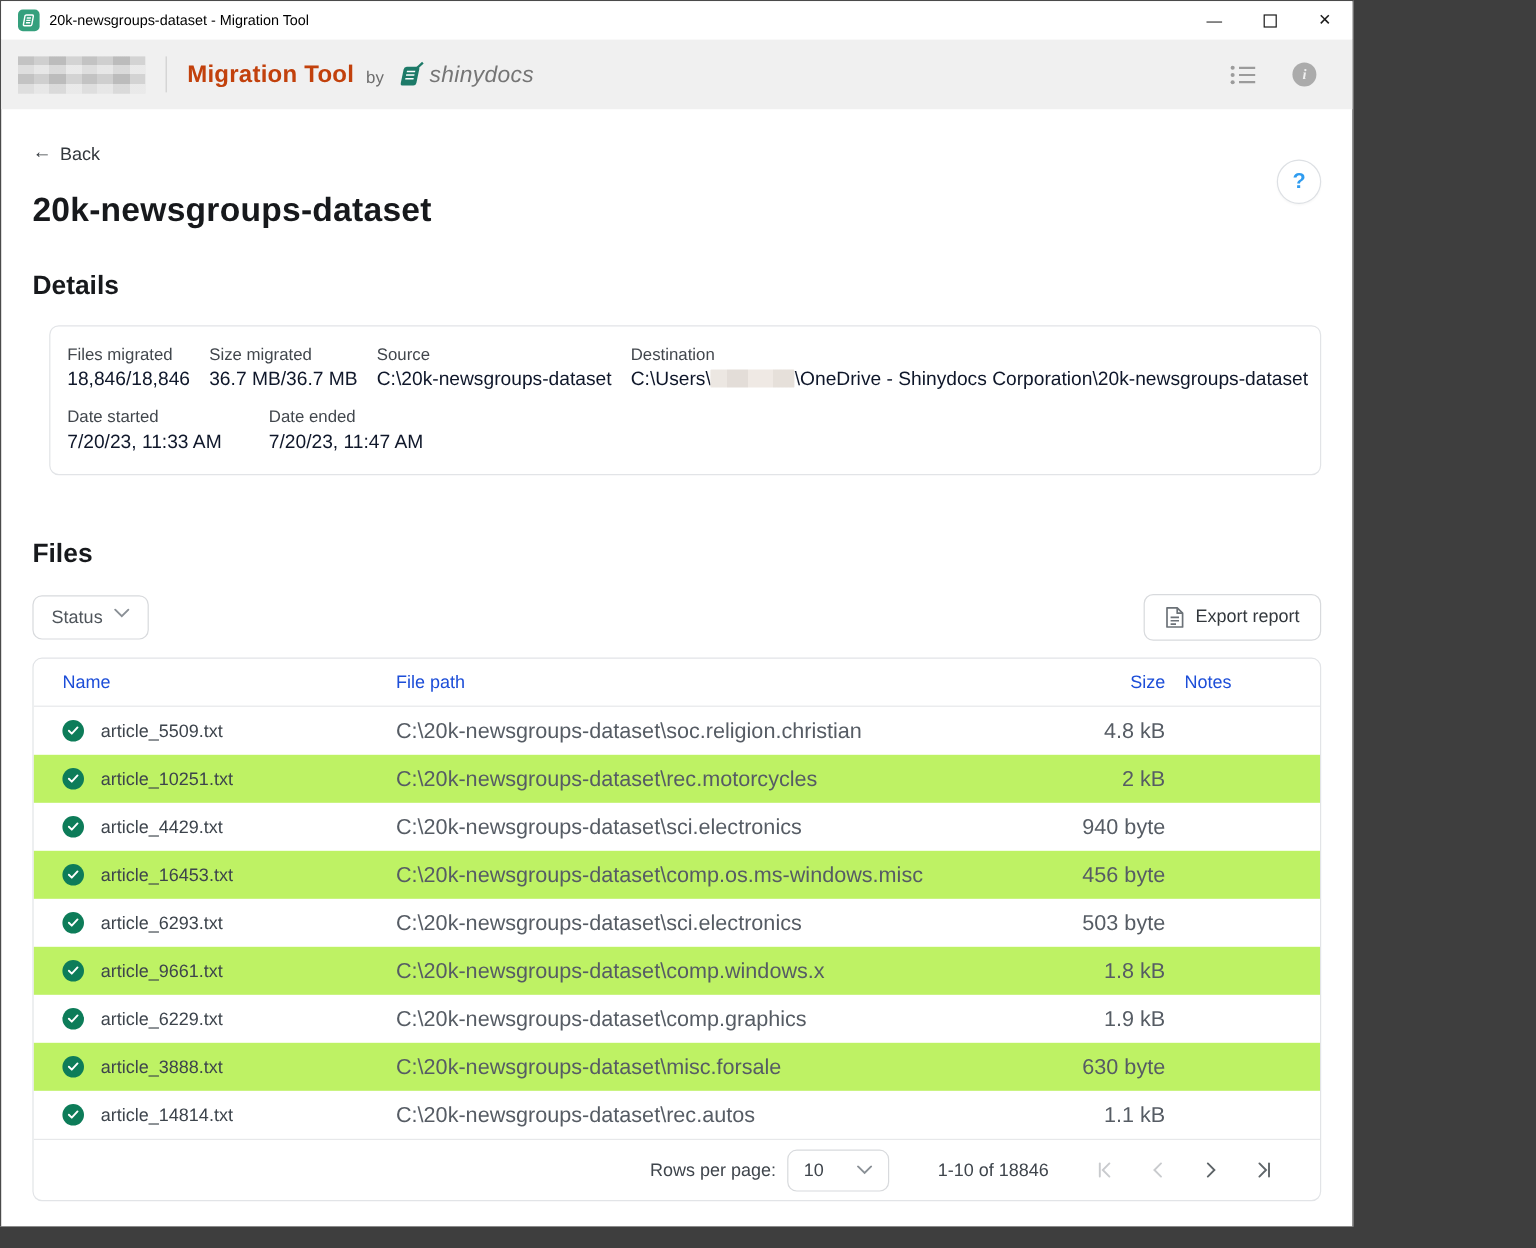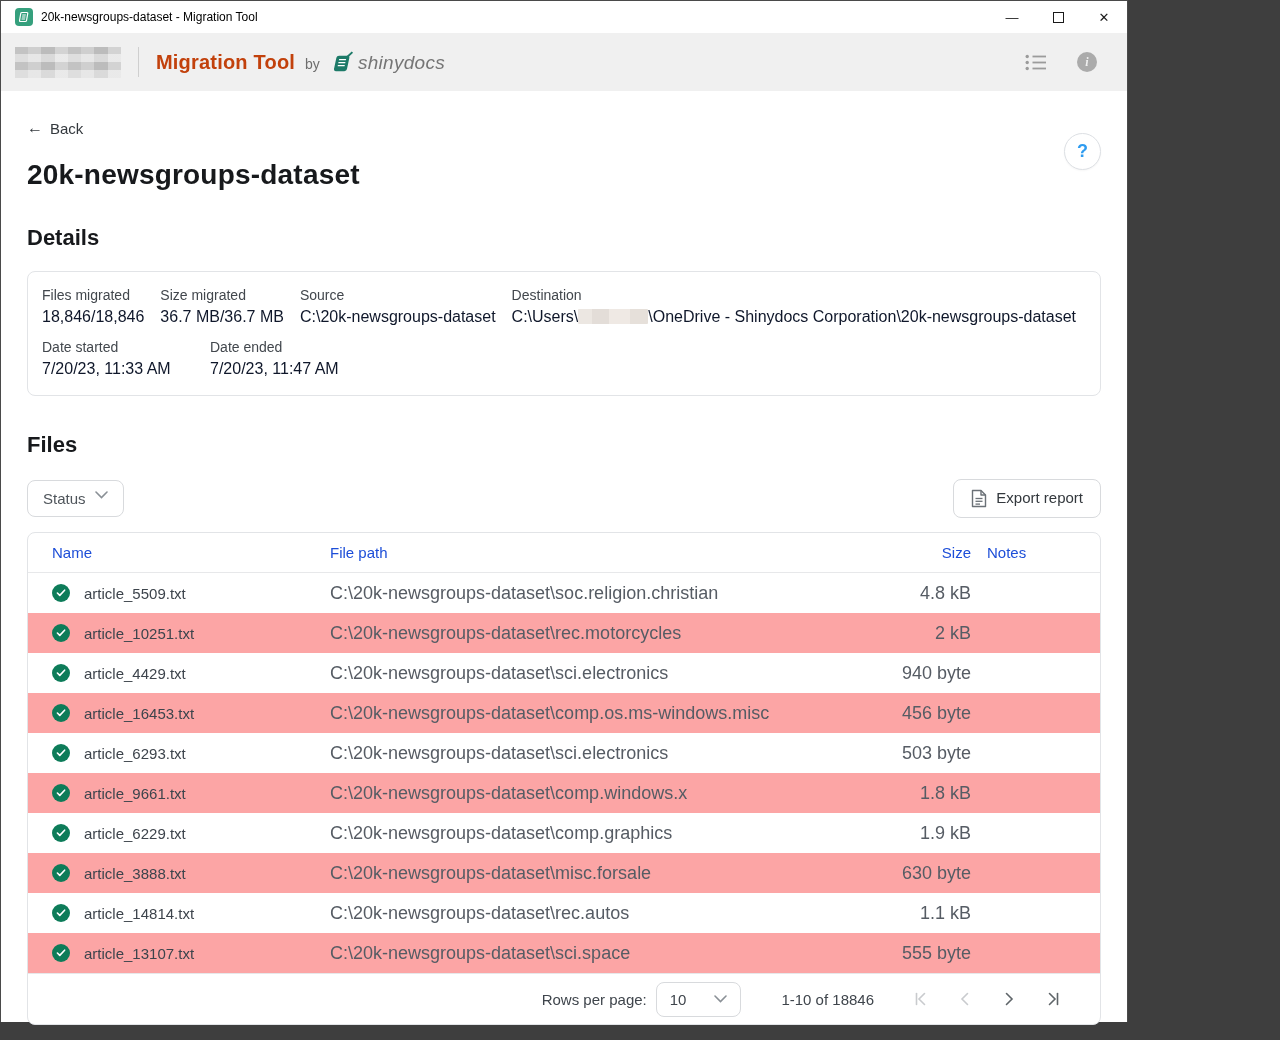--- a/index.html
+++ b/index.html
@@ -81,35 +81,36 @@
   }
   h1.page-title { font-size: 28px; font-weight: 700; color: #17191c; margin-top: 22px; letter-spacing: .2px; }
   h2.section-heading { font-size: 22px; font-weight: 700; color: #17191c; }
   .details-heading { margin-top: 34px; }
 
   .details-card {
     margin-top: 20px;
     border: 1px solid #e2e4e7; border-radius: 8px;
     padding: 15px 16px 17px 14px;
     background: #fff;
+    margin-left: 14px;
   }
   .fields-row { display: flex; }
   .fields-row + .fields-row { margin-top: 13px; }
   .field { padding-right: 16px; }
   .f-files { width: 140px; } .f-size { width: 158px; } .f-source { width: 240px; } .f-dest { flex: 1; }
   .f-started { width: 168px; }
   .field-label { font-size: 14px; color: #42474d; }
   .field-value { font-size: 16px; color: #0f172a; margin-top: 5px; white-space: nowrap; }
   .redacted-user {
     display: inline-block; width: 70px; height: 15px; vertical-align: -2px;
     background: linear-gradient(90deg,#ece7e2 0 20%, #e3ddd8 20% 45%, #efe9e4 45% 75%, #e6e0da 75%);
     border-radius: 1px;
   }
 
-  .files-heading { margin-top: 36px; }
+  .files-heading { margin-top: 52px; }
   .toolbar { display: flex; justify-content: space-between; align-items: center; margin-top: 21px; }
   .btn {
     display: inline-flex; align-items: flex-start; gap: 9px;
     background: #fff; border: 1px solid #d8dadd; border-radius: 8px;
     padding: 9px 15px; font-size: 15px; cursor: pointer;
     font-family: inherit;
   }
   .status-btn { color: #4f555b; }
   .export-btn { color: #33383d; padding: 9px 17px; }
   .chev { margin-top: 1px; }
@@ -124,21 +125,21 @@
     display: grid;
     grid-template-columns: 278px 1fr 120px 105px;
     align-items: center;
     height: 40px;
     padding: 0 24px;
   }
   .thead { border-bottom: 1px solid #e7e8ea; }
   .th { font-size: 15px; color: #1d4ed8; font-weight: 500; }
   .th-size { text-align: right; }
   .th-notes { padding-left: 16px; }
-  .trow.alt { background: #fca5a5; }
+  .trow.alt { background: #bef264; }
   .c-name { display: flex; align-items: center; gap: 14px; font-size: 15px; color: #3d444c; }
   .check {
     width: 18px; height: 18px; border-radius: 50%; background: #0d7c59;
     display: inline-flex; align-items: center; justify-content: center; flex: 0 0 18px;
   }
   .c-path, .c-size, .c-notes { font-size: 18px; color: #565c64; }
   .c-size { text-align: right; }
   .c-notes { padding-left: 16px; }
 
   
@@ -422,33 +423,20 @@
                   <path d="M1.5 5 L4.5 8 L10.5 1.5" fill="none" stroke="#fff" stroke-width="2" stroke-linecap="round" stroke-linejoin="round"></path>
                 </svg>
       </span>
       <span class="fname">article_14814.txt</span>
     </div>
     <div class="c-path">C:\20k-newsgroups-dataset\rec.autos</div>
     <div class="c-size">1.1 kB</div>
     <div class="c-notes"></div>
   </div>
 
-  <div class="trow alt">
-    <div class="c-name">
-      <span class="check">
-        <svg width="10" height="8" viewBox="0 0 12 10">
-                  <path d="M1.5 5 L4.5 8 L10.5 1.5" fill="none" stroke="#fff" stroke-width="2" stroke-linecap="round" stroke-linejoin="round"></path>
-                </svg>
-      </span>
-      <span class="fname">article_13107.txt</span>
-    </div>
-    <div class="c-path">C:\20k-newsgroups-dataset\sci.space</div>
-    <div class="c-size">555 byte</div>
-    <div class="c-notes"></div>
-  </div>
 </div>
 
       <div class="tfooter">
         <span>Rows per page:</span>
         <button class="rpp-select">
           <span>10</span>
           <svg width="13" height="8" viewBox="0 0 13 8">
               <path d="M1 1 L6.5 6.5 L12 1" fill="none" stroke="#8a9096" stroke-width="1.6" stroke-linecap="round"></path>
             </svg>
         </button>

